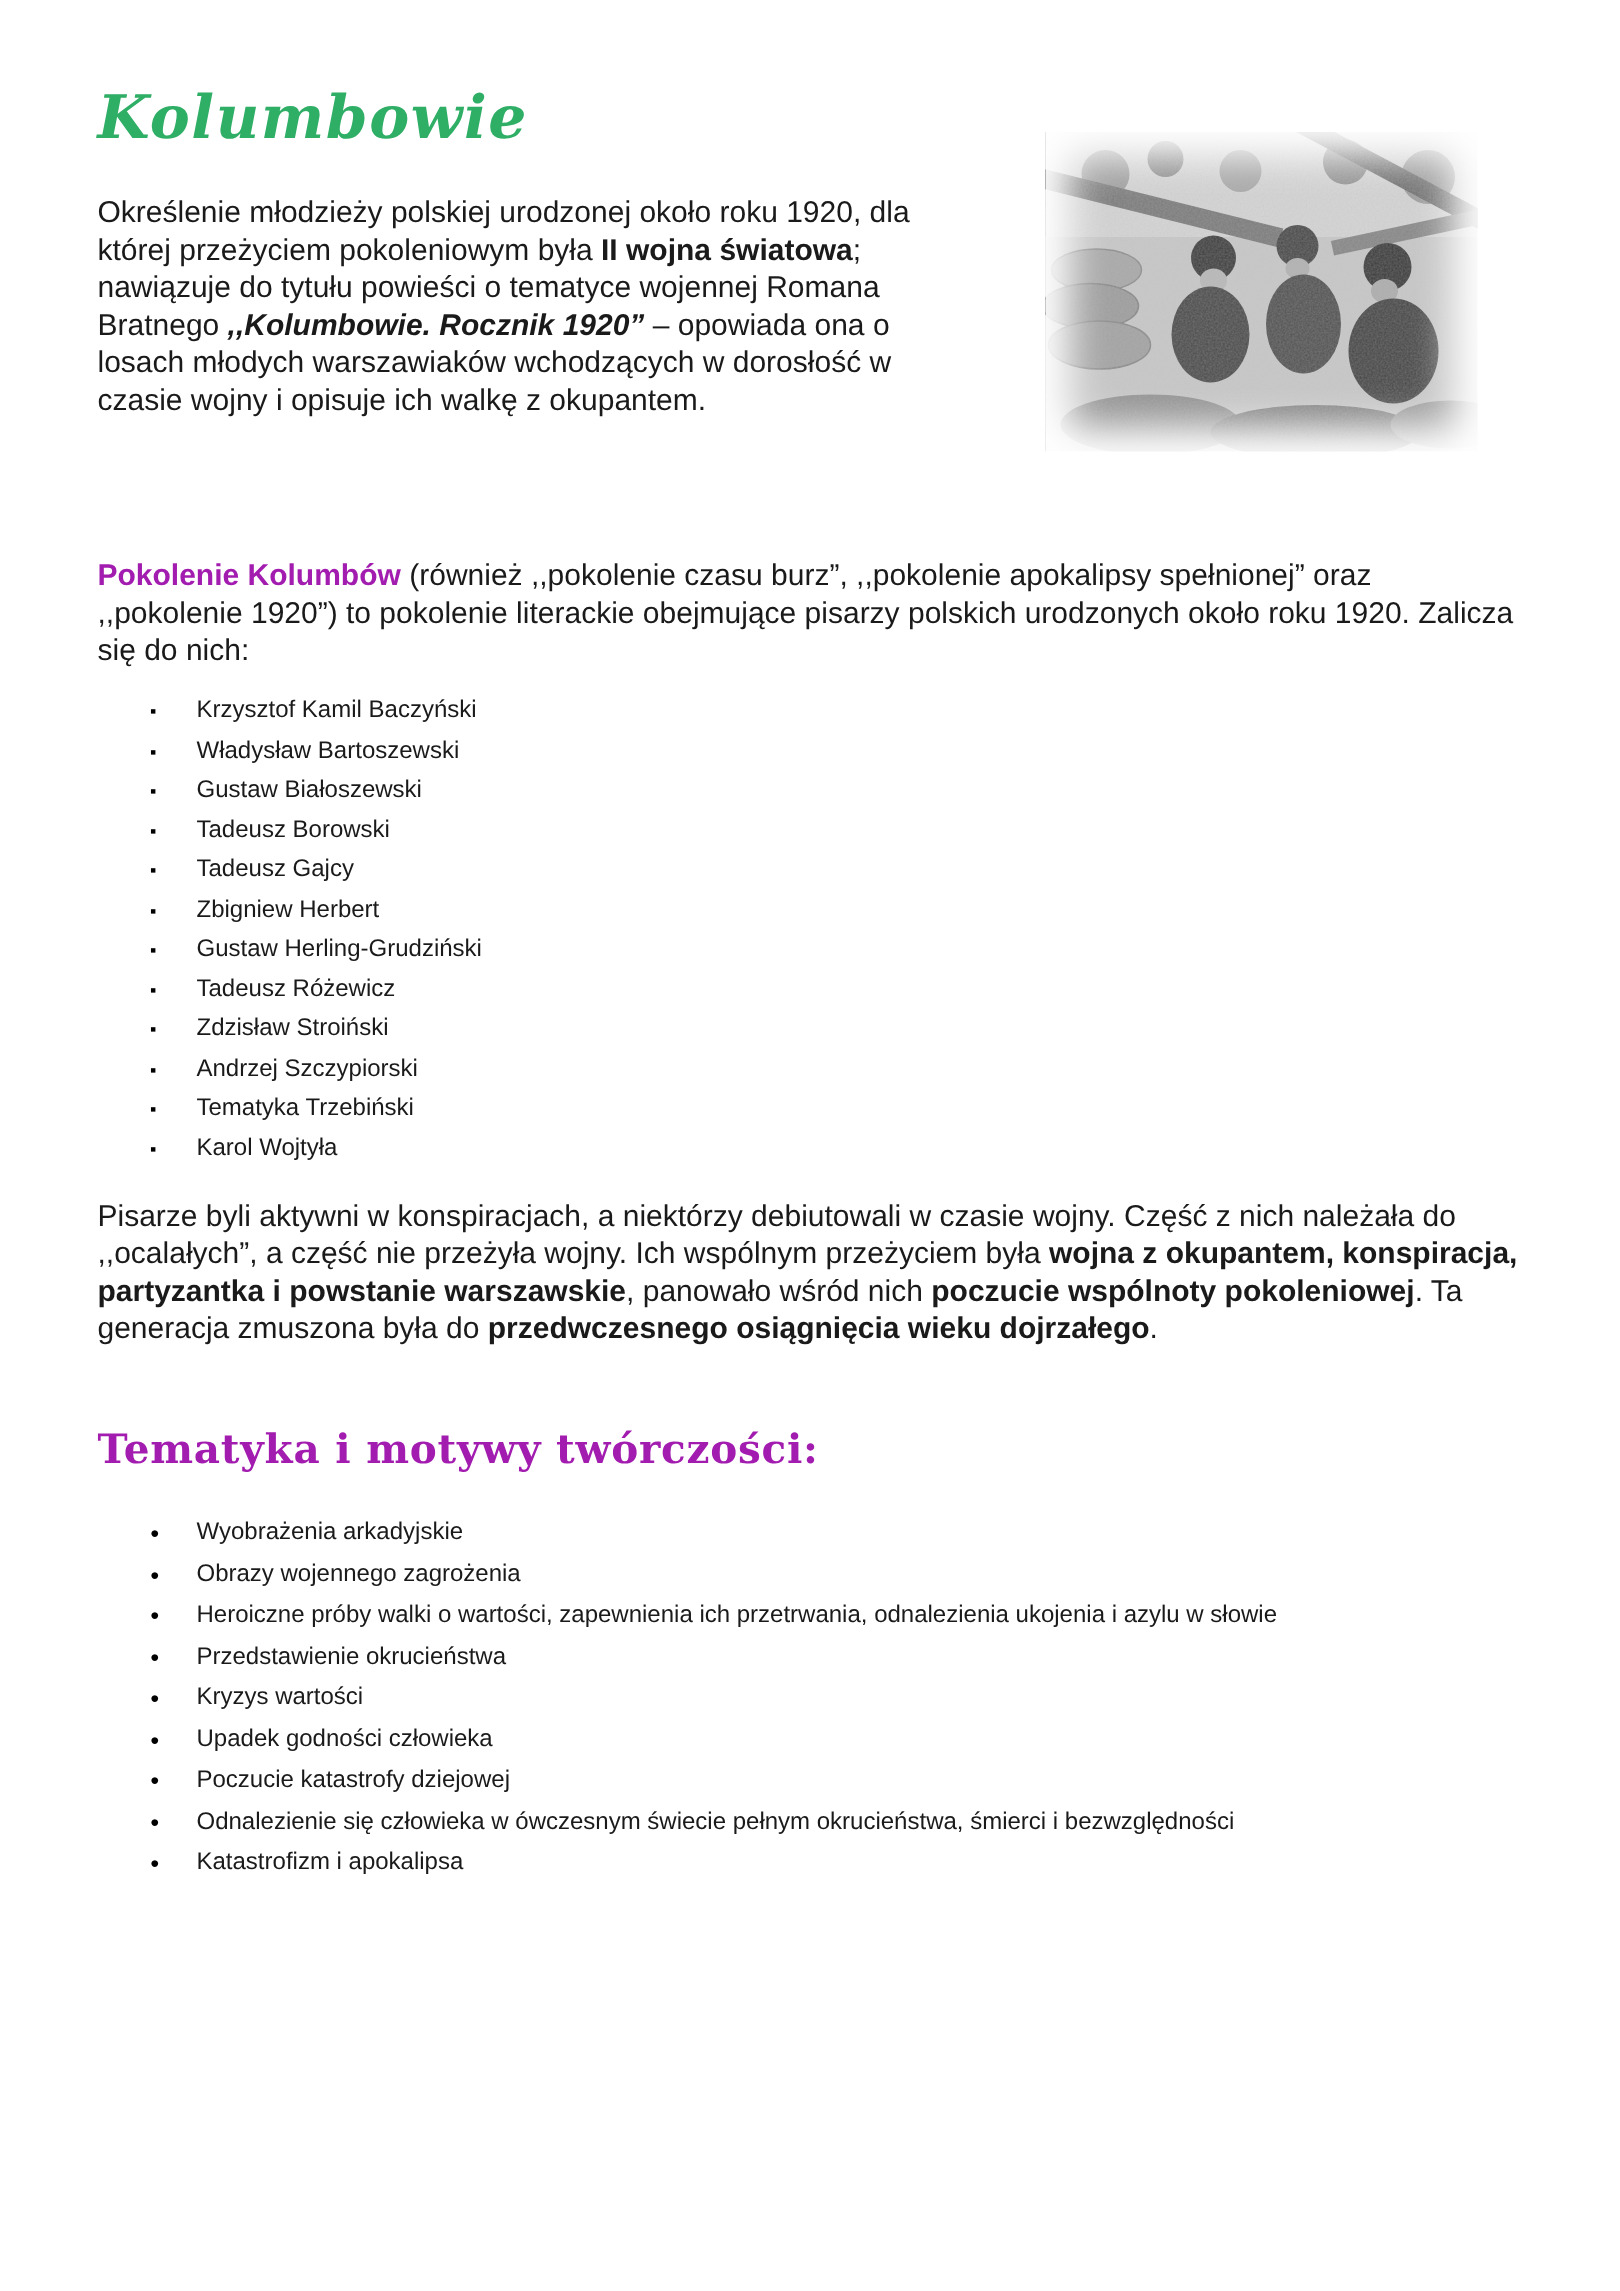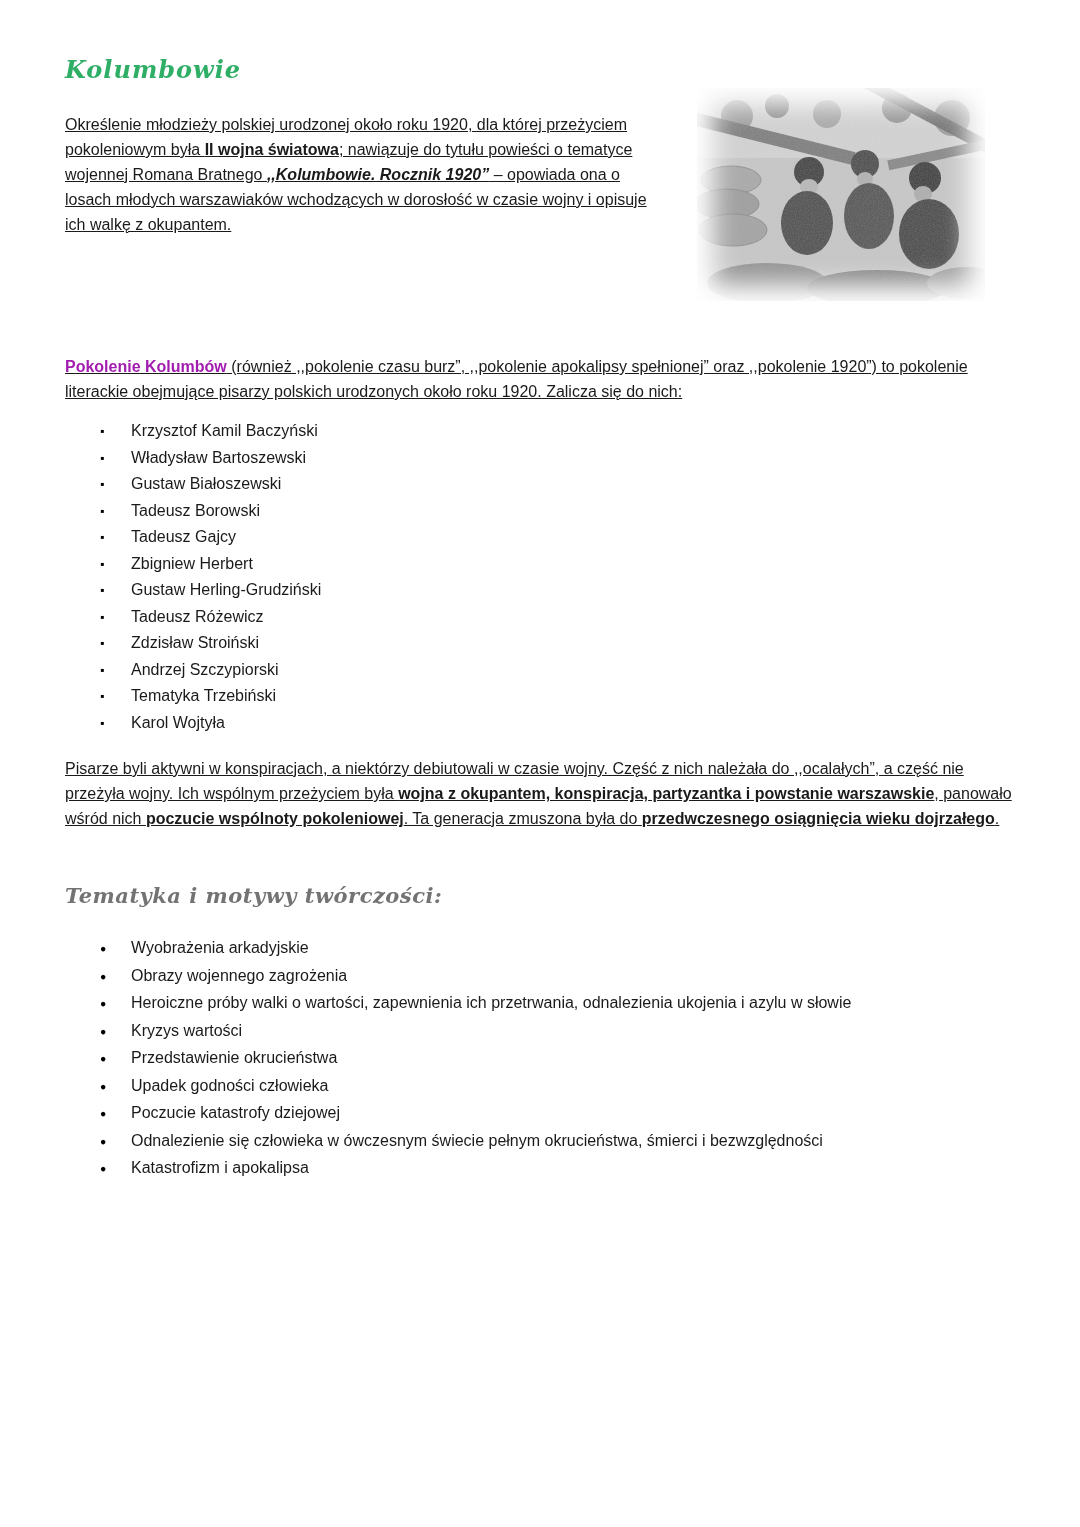--- a/index.html
+++ b/index.html
@@ -10,38 +10,36 @@
     font-family:"Liberation Sans",sans-serif;
     color:#1a1a1a;
     overflow:hidden;
   }
   .content{position:relative;padding:55px 65px 0 65px;}
   .script-title{
     font-family:"DejaVu Serif",serif;
     font-style:italic;
     font-weight:700;
     color:#2fae66;
-    font-size:24px;
+    font-size:40px;
     letter-spacing:1px;
     margin:0 0 28px 0;
   }
   .script-subtitle{
     font-family:"DejaVu Serif",serif;
-    font-style:italic;
     font-weight:700;
-    color:#737373;
-    font-size:21px;
+    color:#a21caf;
+    font-size:27px;
     letter-spacing:0.5px;
     margin:52px 0 26px 0;
   }
   p.body-text{
-    font-size:16px;
+    font-size:20px;
     line-height:25px;
     margin:4px 0 14px 0;
-    text-decoration:underline;
   }
   .intro{width:588px;min-height:160px;}
   .gen-para{margin-top:82px !important;}
   .summary{margin-top:20px !important;}
   .b{font-weight:700;}
   .i{font-style:italic;}
   .g{color:#a21caf;font-weight:700;}
   ul.doc-list{
     list-style:none;
     margin:6px 0 18px 35px;
@@ -151,22 +149,22 @@
       </ul>
 
     <p class="body-text summary"><span>Pisarze byli aktywni w konspiracjach, a niektórzy debiutowali w czasie wojny. Część z nich należała do ,,ocalałych”, a część nie przeżyła wojny. Ich wspólnym przeżyciem była </span><span class="b">wojna z okupantem, konspiracja, partyzantka i powstanie warszawskie</span><span>, panowało wśród nich </span><span class="b">poczucie wspólnoty pokoleniowej</span><span>. Ta generacja zmuszona była do </span><span class="b">przedwczesnego osiągnięcia wieku dojrzałego</span><span>.</span></p>
 
     <h2 class="script-subtitle">Tematyka i motywy twórczości:</h2>
 
     <ul class="doc-list themes">
         <li>Wyobrażenia arkadyjskie</li>
         <li>Obrazy wojennego zagrożenia</li>
         <li>Heroiczne próby walki o wartości, zapewnienia ich przetrwania, odnalezienia ukojenia i azylu w słowie</li>
+        <li>Przedstawienie okrucieństwa</li>
         <li>Kryzys wartości</li>
-        <li>Przedstawienie okrucieństwa</li>
         <li>Upadek godności człowieka</li>
         <li>Poczucie katastrofy dziejowej</li>
         <li>Odnalezienie się człowieka w ówczesnym świecie pełnym okrucieństwa, śmierci i bezwzględności</li>
         <li>Katastrofizm i apokalipsa</li>
       </ul>
   </div>
 
 </div>
 
 </body></html>

